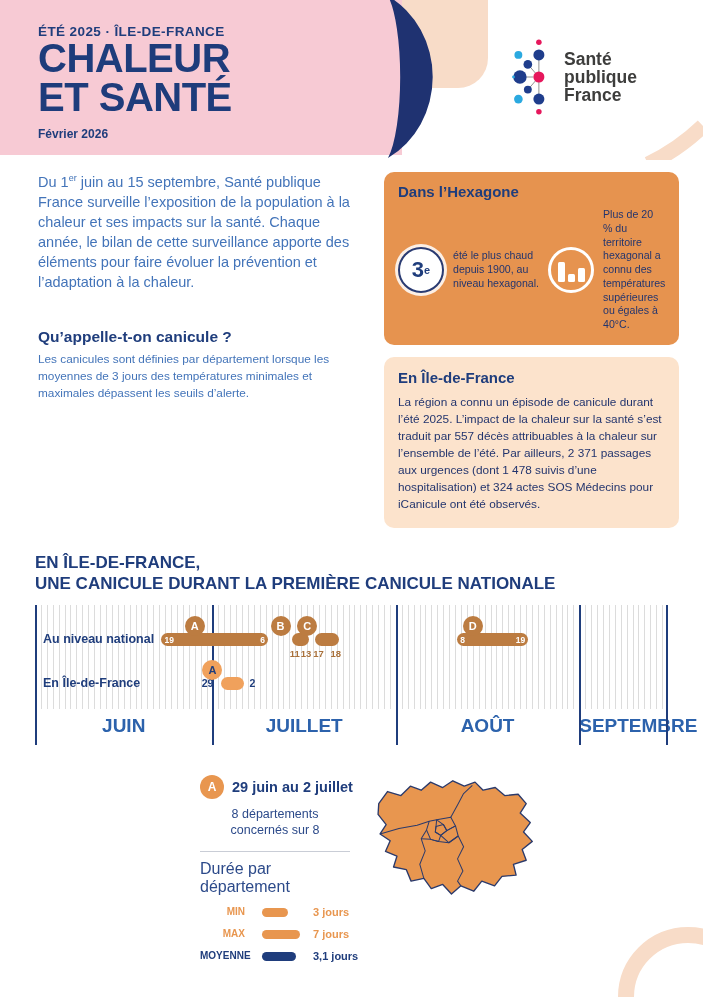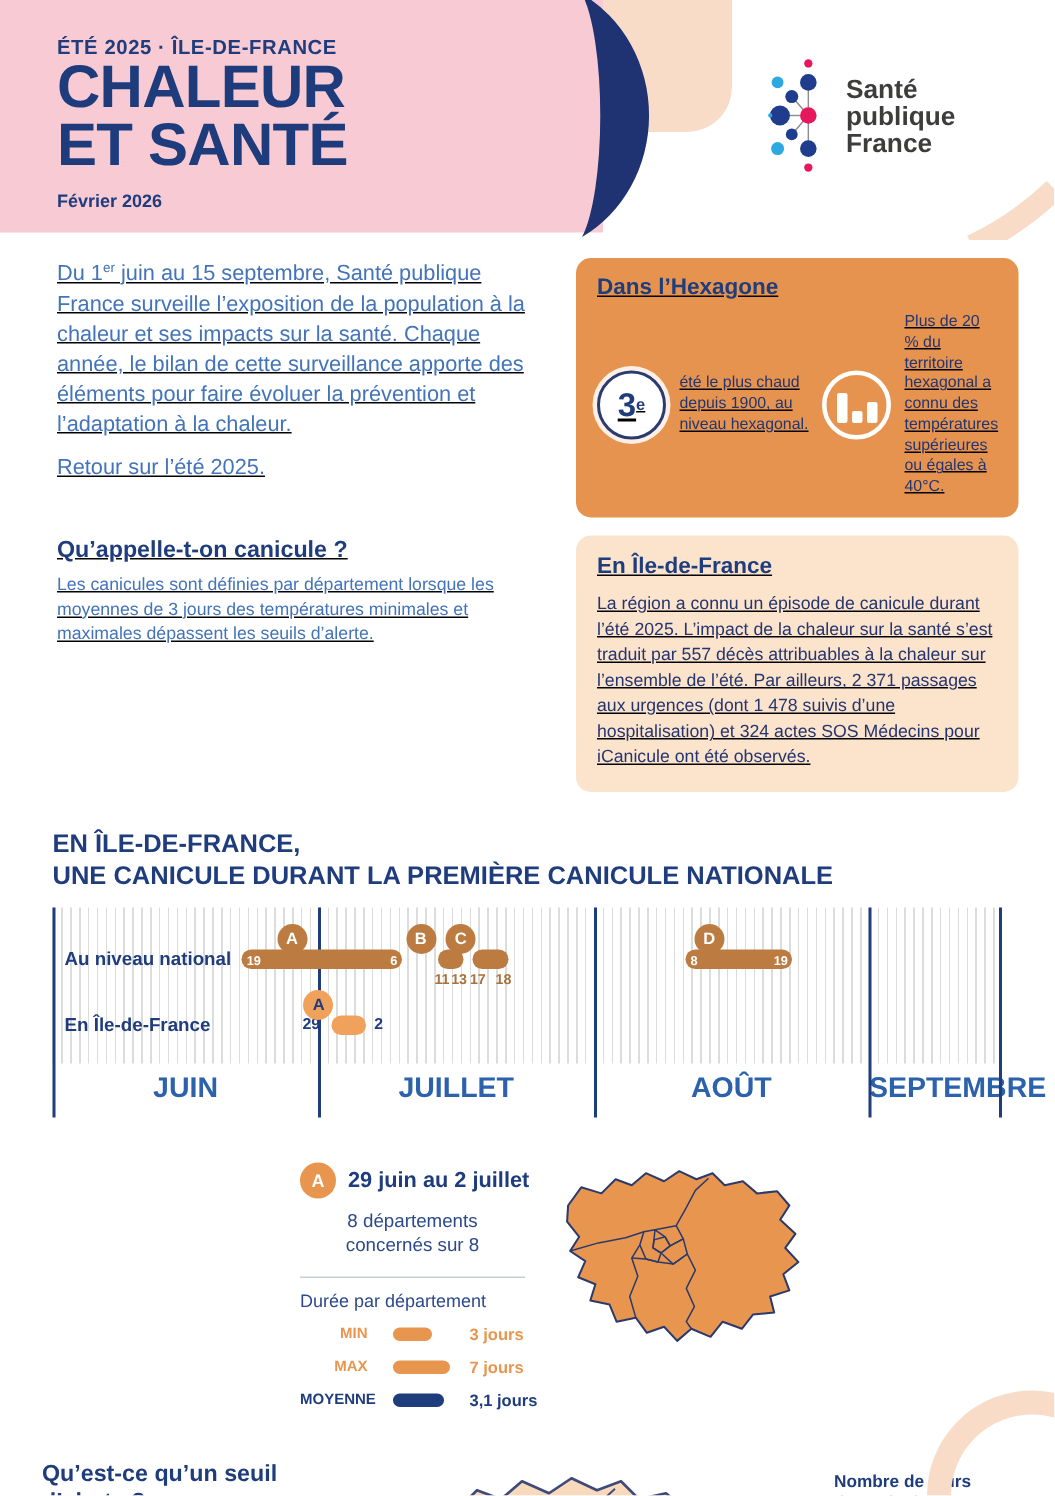--- a/index.html
+++ b/index.html
@@ -14,21 +14,21 @@
                border-bottom-right-radius:30px;}
   .header-svg{position:absolute;left:0;top:0;width:703px;height:160px;}
   .header-text{position:absolute;left:38px;top:24px;}
   .kicker{font-size:13.5px;font-weight:bold;color:#1F3D7C;letter-spacing:.4px;}
   .title-line{font-size:40px;font-weight:800;color:#1E3C7B;line-height:.98;letter-spacing:-.5px;}
   .hdate{font-size:12px;font-weight:bold;color:#1F3D7C;margin-top:10px;}
   .logo{position:absolute;left:508px;top:36px;display:flex;align-items:center;gap:10px;}
   .logo-text div{font-size:17.5px;font-weight:bold;color:#3D3D3C;line-height:1.04;}
 
   
-  .intro{display:flex;padding:12px 35px 0 38px;gap:16px;text-decoration:underline;}
+  .intro{display:flex;padding:12px 35px 0 38px;gap:16px;}
   .intro-left{width:348px;}
   .intro-p,.intro-retour{font-size:14.5px;color:#4374B9;line-height:1.38;margin:0;}
   .intro-retour{margin-top:9px;}
   .q-heading{font-size:15.5px;font-weight:800;color:#1F3D7C;margin:36px 0 5px 0;}
   .q-text{font-size:11.8px;color:#4374B9;line-height:1.42;margin:0;width:330px;}
   .intro-right{flex:1;}
   .hex-box{background:#E6934F;border-radius:10px;padding:11px 14px 13px 14px;}
   .box-title{font-size:15px;font-weight:800;color:#1F3D7C;margin:0 0 8px 0;}
   .hex-row{display:flex;align-items:center;gap:9px;}
   .badge3{flex:0 0 auto;width:46px;height:46px;border-radius:50%;background:#fff;border:2px solid #2A3B72;
@@ -70,21 +70,21 @@
 
   
   .episode{display:flex;margin:30px 0 0 200px;gap:22px;}
   .ep-info{width:150px;}
   .ep-head{display:flex;align-items:center;gap:8px;}
   .ep-circle{width:24px;height:24px;border-radius:50%;background:#E8964F;color:#fff;font-weight:bold;
              font-size:12px;display:flex;align-items:center;justify-content:center;flex:0 0 auto;}
   .ep-title{font-size:14.5px;font-weight:800;color:#1F3D7C;white-space:nowrap;}
   .ep-sub{font-size:12.5px;color:#2C4A8A;text-align:center;margin-top:7px;line-height:1.3;}
   .ep-hr{border:none;border-top:1px solid #C9CDD6;margin:12px 0 8px 0;}
-  .ep-duree{font-size:12px;color:#2C4A8A;margin-bottom:7px;}
+  .ep-duree{font-size:16px;color:#2C4A8A;margin-bottom:7px;}
   .dur-row{display:grid;grid-template-columns:62px 44px auto;align-items:center;margin-top:4px;}
   .dur-label{font-size:10px;font-weight:800;text-align:right;padding-right:17px;}
   .dur-pill{height:9px;border-radius:5px;}
   .dur-pill.w1{width:26px;}.dur-pill.w2{width:38px;}.dur-pill.w3{width:34px;}
   .dur-value{font-size:11px;font-weight:bold;padding-left:7px;white-space:nowrap;}
 
   
   .seuil{display:flex;padding-left:28px;margin-top:26px;gap:10px;}
   .seuil-text{width:178px;flex:0 0 auto;}
   .seuil-h{font-size:15.5px;font-weight:800;color:#1F3D7C;line-height:1.25;margin:4px 0 10px 0;}
@@ -141,21 +141,20 @@
         <div>Santé</div>
         <div>publique</div>
         <div>France</div>
       </div>
     </div>
   </div>
 
   <div class="intro">
     <div class="intro-left">
       <p class="intro-p"><span>Du 1</span><sup>er</sup><span> juin au 15 septembre, Santé publique France surveille l’exposition de la population à la chaleur et ses impacts sur la santé. Chaque année, le bilan de cette surveillance apporte des éléments pour faire évoluer la prévention et l’adaptation à la chaleur.</span></p>
-      <p class="intro-retour">Retour sur l’été 2025.</p>
       <div class="q-heading">Qu’appelle-t-on canicule ?</div>
       <p class="q-text">Les canicules sont définies par département lorsque les moyennes de 3 jours des températures minimales et maximales dépassent les seuils d’alerte.</p>
     </div>
     <div class="intro-right">
       <div class="hex-box">
         <div class="box-title">Dans l’Hexagone</div>
         <div class="hex-row">
           <div class="badge3">
               <span>3</span>
               <span class="sup">e</span>

